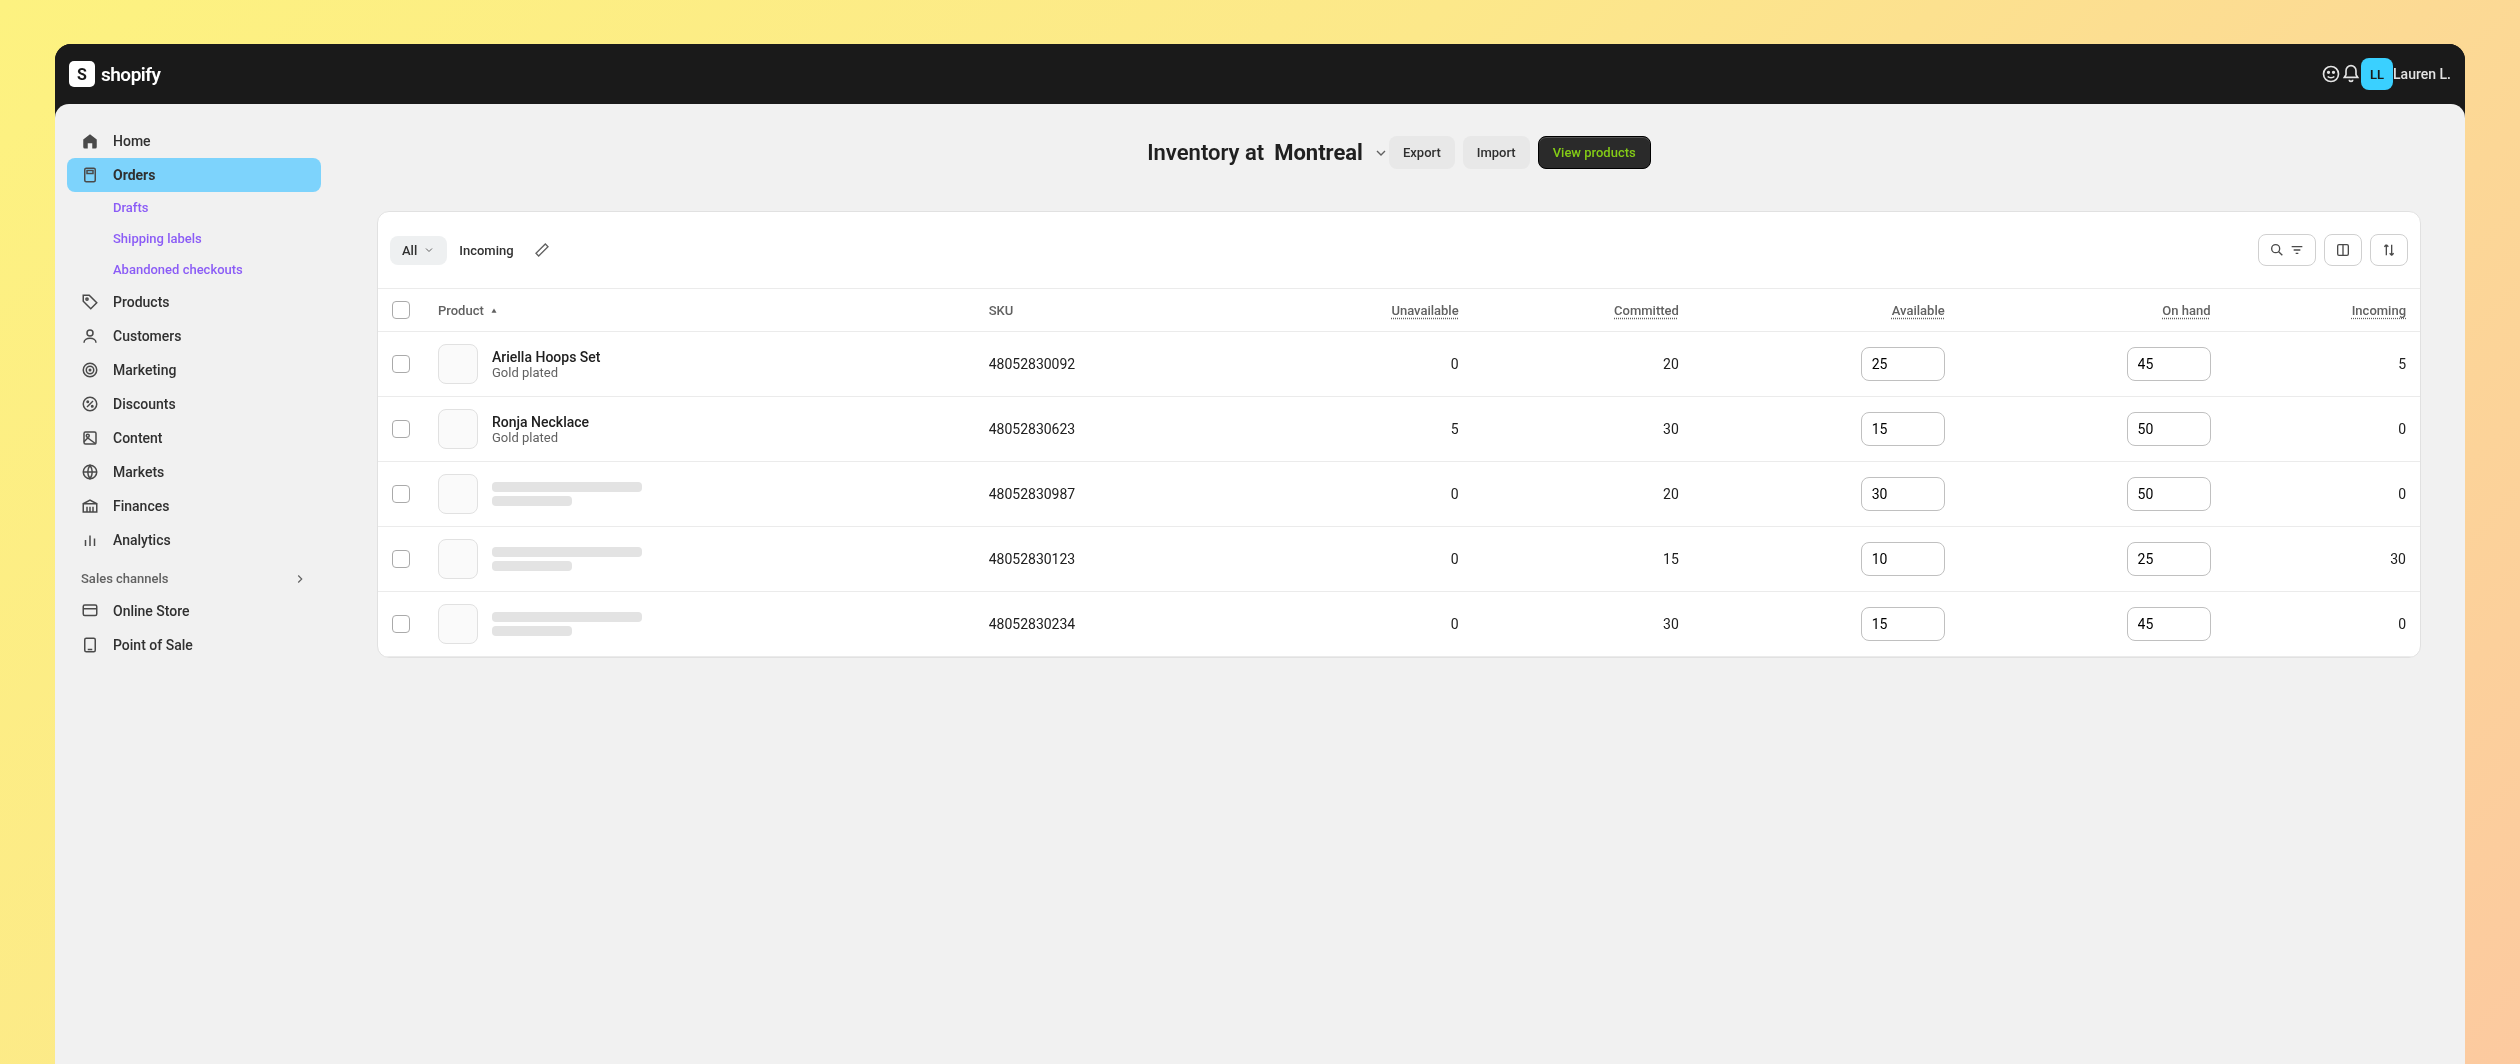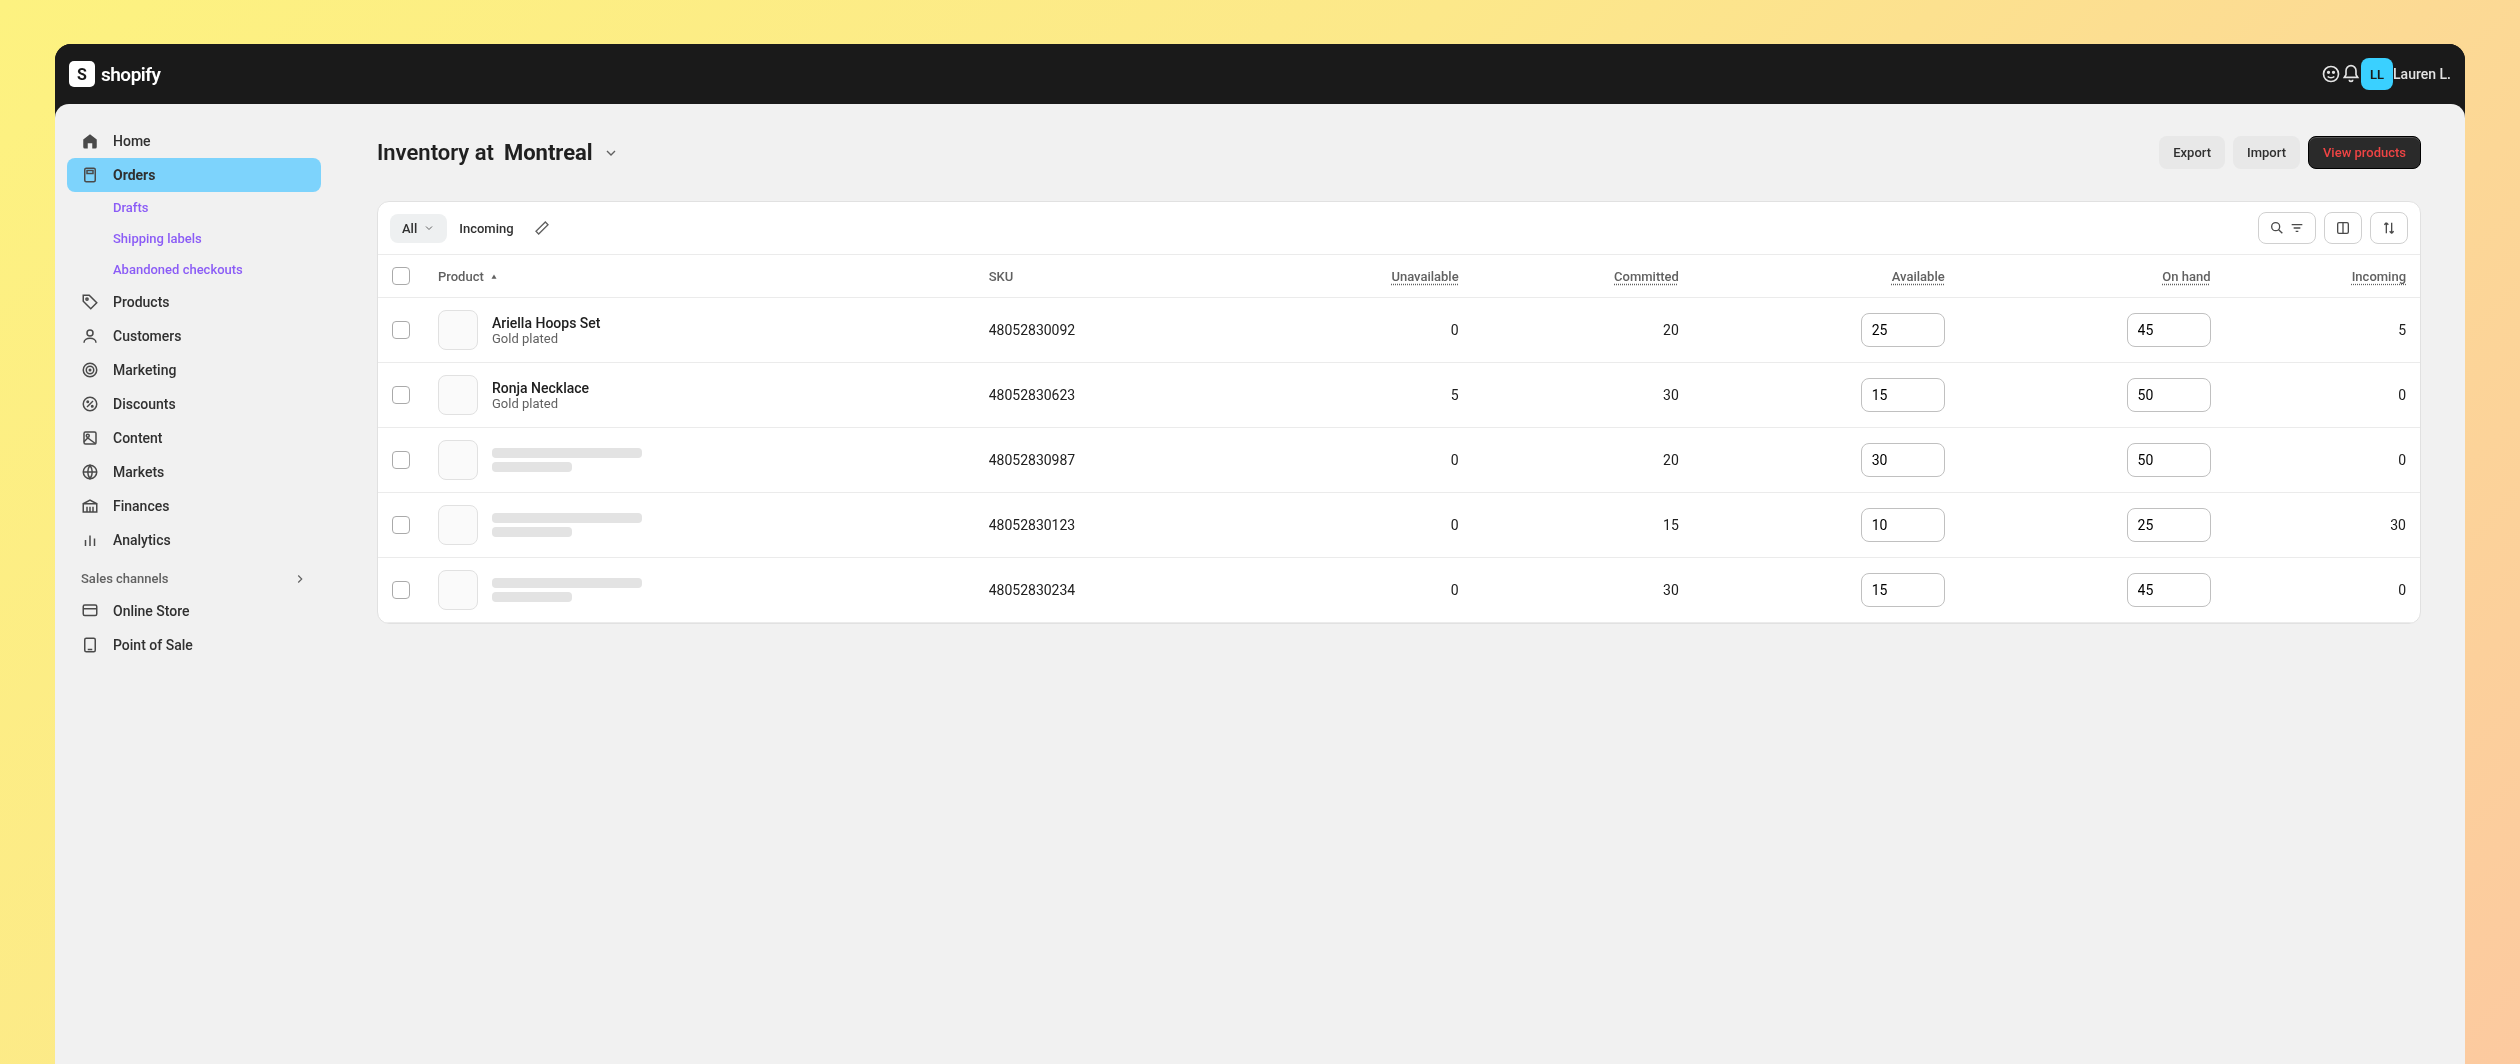--- a/index.html
+++ b/index.html
@@ -18,30 +18,30 @@
 .avatar{width:32px;height:32px;background:#3ad0ff;border-radius:8px;display:flex;align-items:center;justify-content:center;color:#1a1a1a;font-weight:600;font-size:13px}
 .username{color:#e3e3e3;font-size:14px;font-weight:500}
 .body{display:flex;background:#f1f1f1;height:960px;border-radius:14px 14px 0 0}
 .sidebar{width:278px;padding:20px 12px;overflow-y:auto}
 .nav-item{display:flex;align-items:center;gap:14px;padding:8px 14px;border-radius:8px;color:#303030;font-size:14px;font-weight:500;cursor:pointer}
 .nav-item.active{background:#7dd3fc;font-weight:700}
 .nav-item .icon{width:18px;display:flex;justify-content:center;color:#4a4a4a}
 .nav-sub{padding-left:46px;font-size:13px;color:#8b5cf6}
 .nav-section{font-size:13px;color:#616161;padding:14px 14px 8px;display:flex;justify-content:space-between;align-items:center;font-weight:500}
 .main{flex:1;padding:32px 44px;overflow-y:auto}
-.page-header{display:flex;align-items:center;justify-content:space-between;margin-bottom:32px}
+.page-header{display:flex;align-items:center;justify-content:center;margin-bottom:42px}
 .page-title{font-size:22px;font-weight:600;color:#202020;display:flex;align-items:center;gap:10px}
 .page-title .loc{font-weight:700}
 .chev{color:#616161}
 .actions{display:flex;gap:8px}
 .btn{padding:8px 14px;border-radius:8px;font-size:13px;font-weight:500;cursor:pointer;border:none}
 .btn-secondary{background:#e8e8e8;color:#303030}
-.btn-primary{background:#2a2a2a;color:#ef4444;border:1px solid #000;box-shadow:0 1px 0 rgba(255,255,255,0.2) inset}
+.btn-primary{background:#2a2a2a;color:#84cc16;border:1px solid #000;box-shadow:0 1px 0 rgba(255,255,255,0.2) inset}
 .card{background:#fff;border-radius:12px;border:1px solid #e1e1e1;overflow:hidden}
-.tabs-row{display:flex;align-items:center;padding:10px 12px;border-bottom:1px solid #ebebeb}
+.tabs-row{display:flex;align-items:center;padding:22px 12px;border-bottom:1px solid #ebebeb}
 .tab{padding:7px 12px;border-radius:8px;font-size:13px;font-weight:500;color:#303030;cursor:pointer;display:flex;align-items:center;gap:6px}
 .tab.active{background:#eef0f1}
 .tab-edit{margin-left:8px;color:#616161;cursor:pointer}
 .tabs-right{margin-left:auto;display:flex;gap:8px}
 .icon-btn{border:1px solid #d0d0d0;border-radius:8px;padding:7px 10px;background:#fff;cursor:pointer;display:flex;align-items:center;gap:4px;color:#4a4a4a}
 .table{width:100%;border-collapse:collapse}
 .table th{text-align:left;font-size:13px;font-weight:500;color:#616161;padding:12px 14px;border-bottom:1px solid #ebebeb}
 .table th.num,.table td.num{text-align:right}
 .table th .sortable{text-decoration:underline dotted;text-underline-offset:3px}
 .table td{padding:12px 14px;border-bottom:1px solid #ebebeb;font-size:14px;color:#202020;vertical-align:middle}

